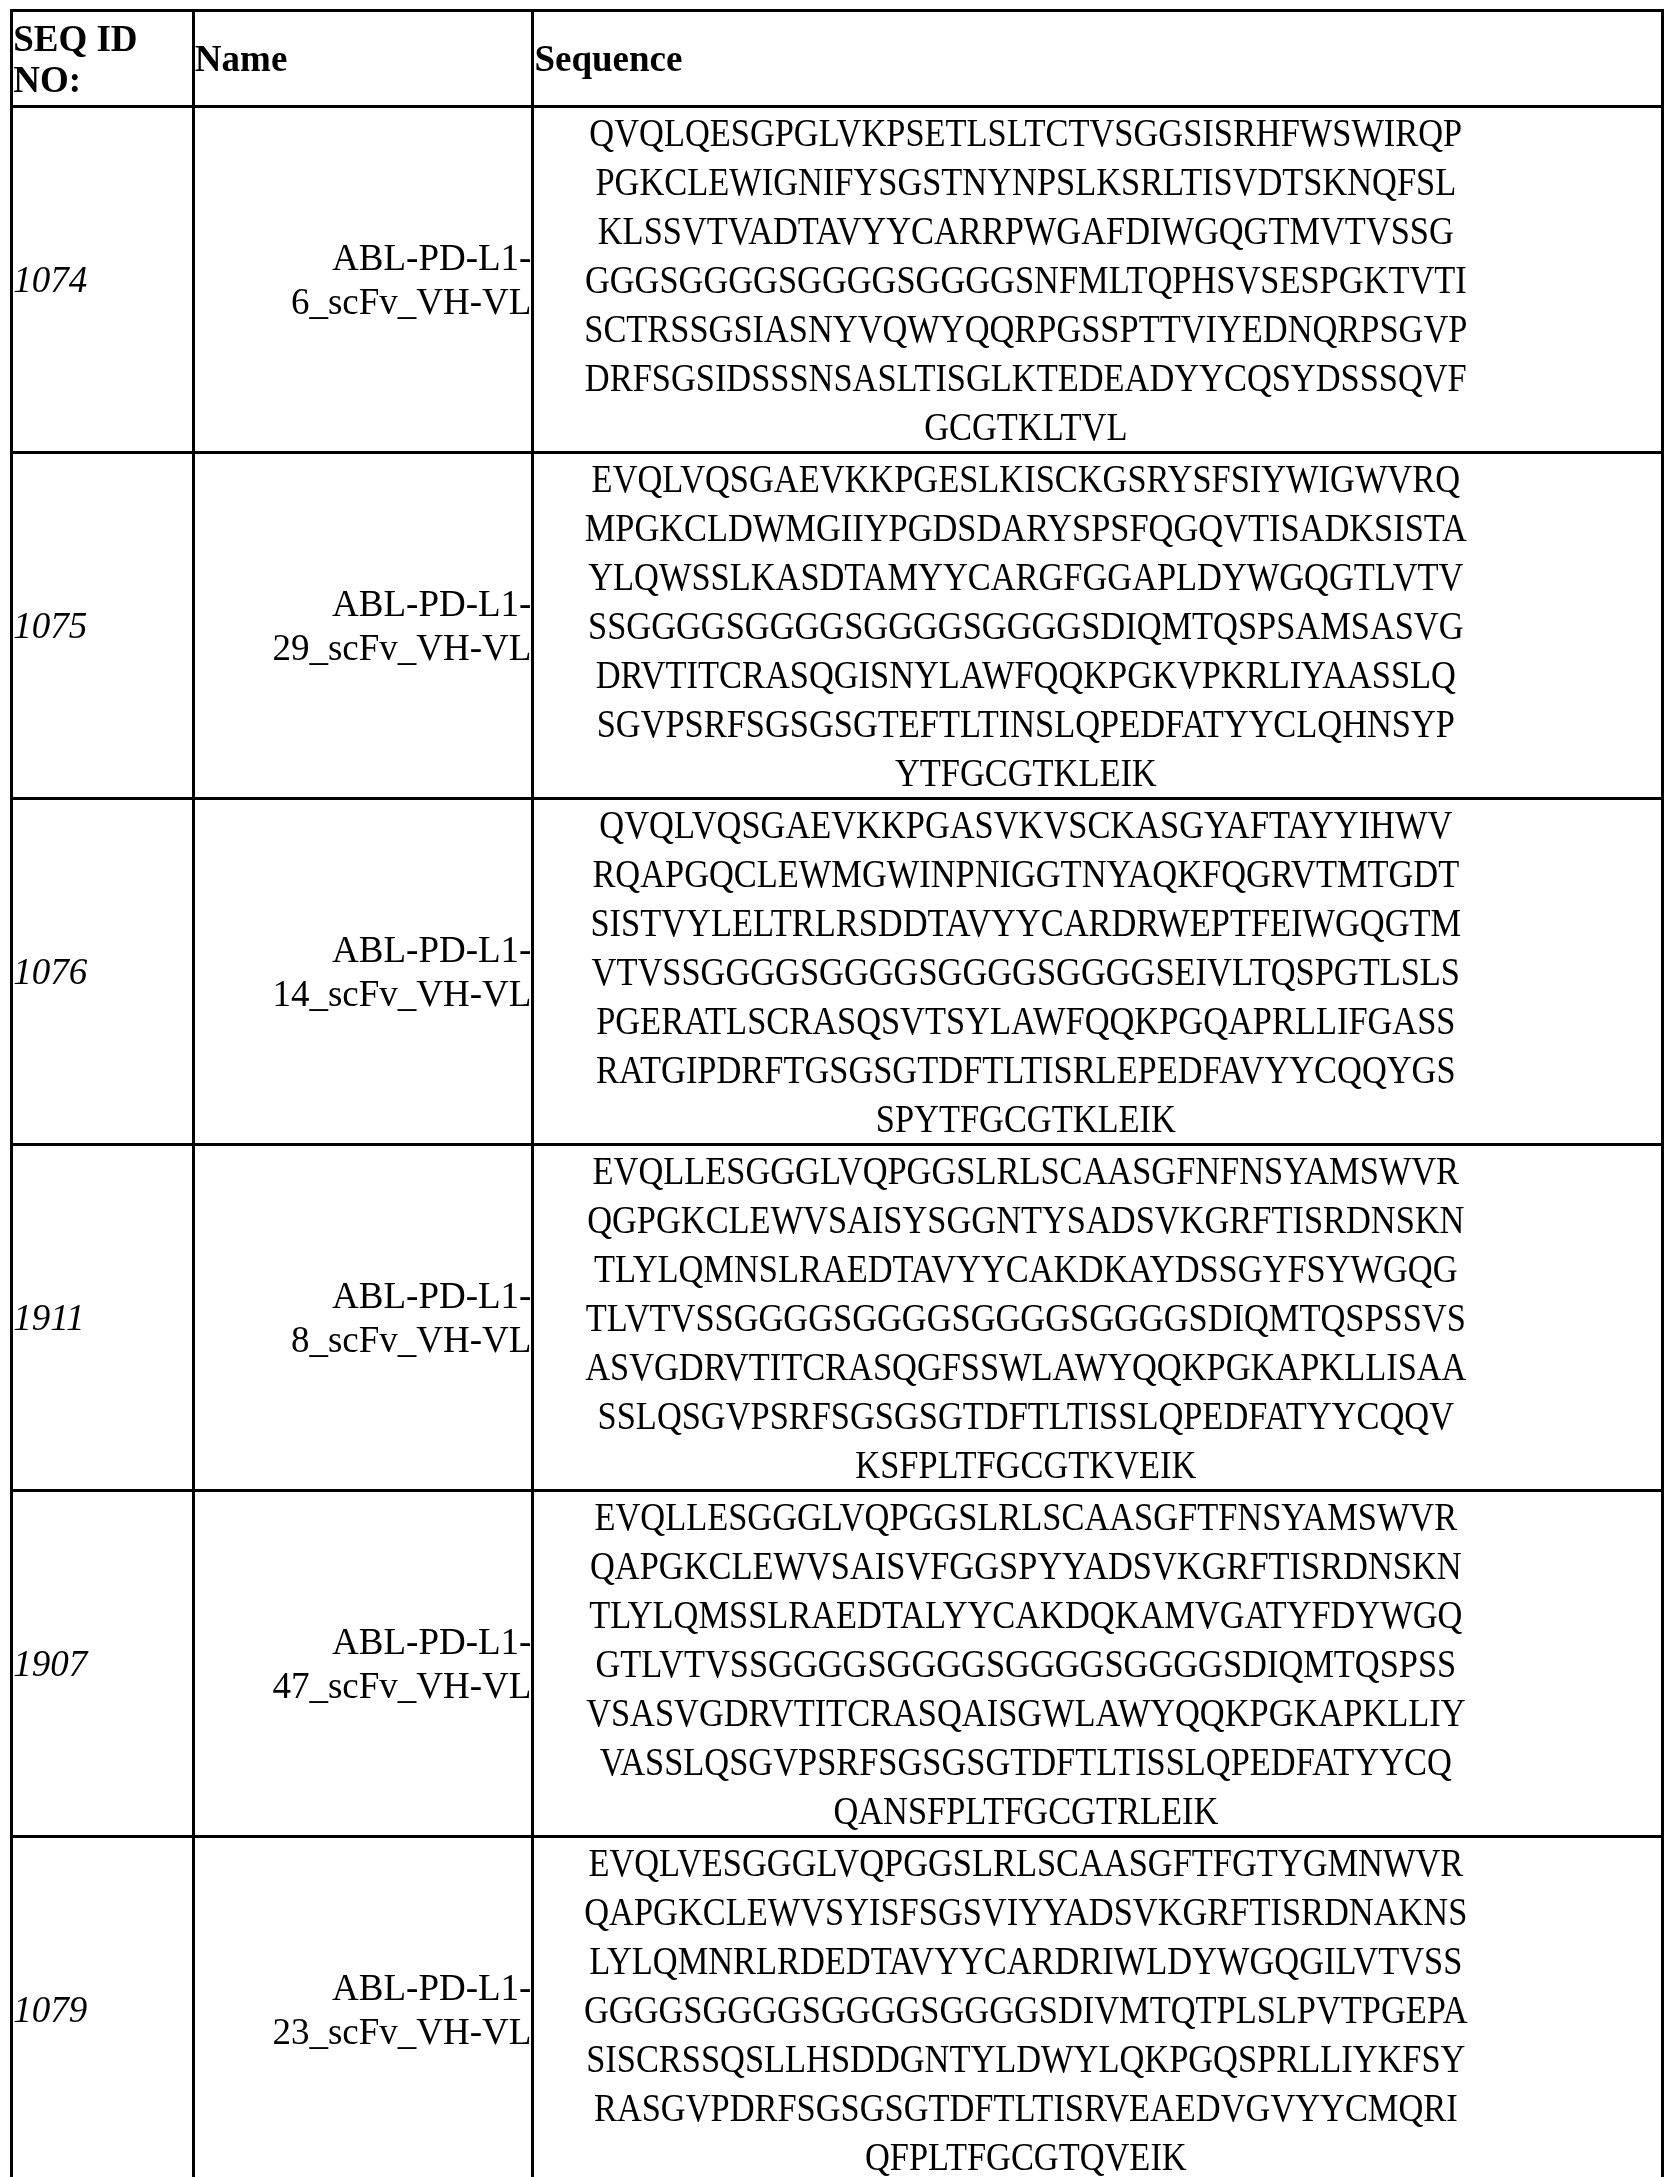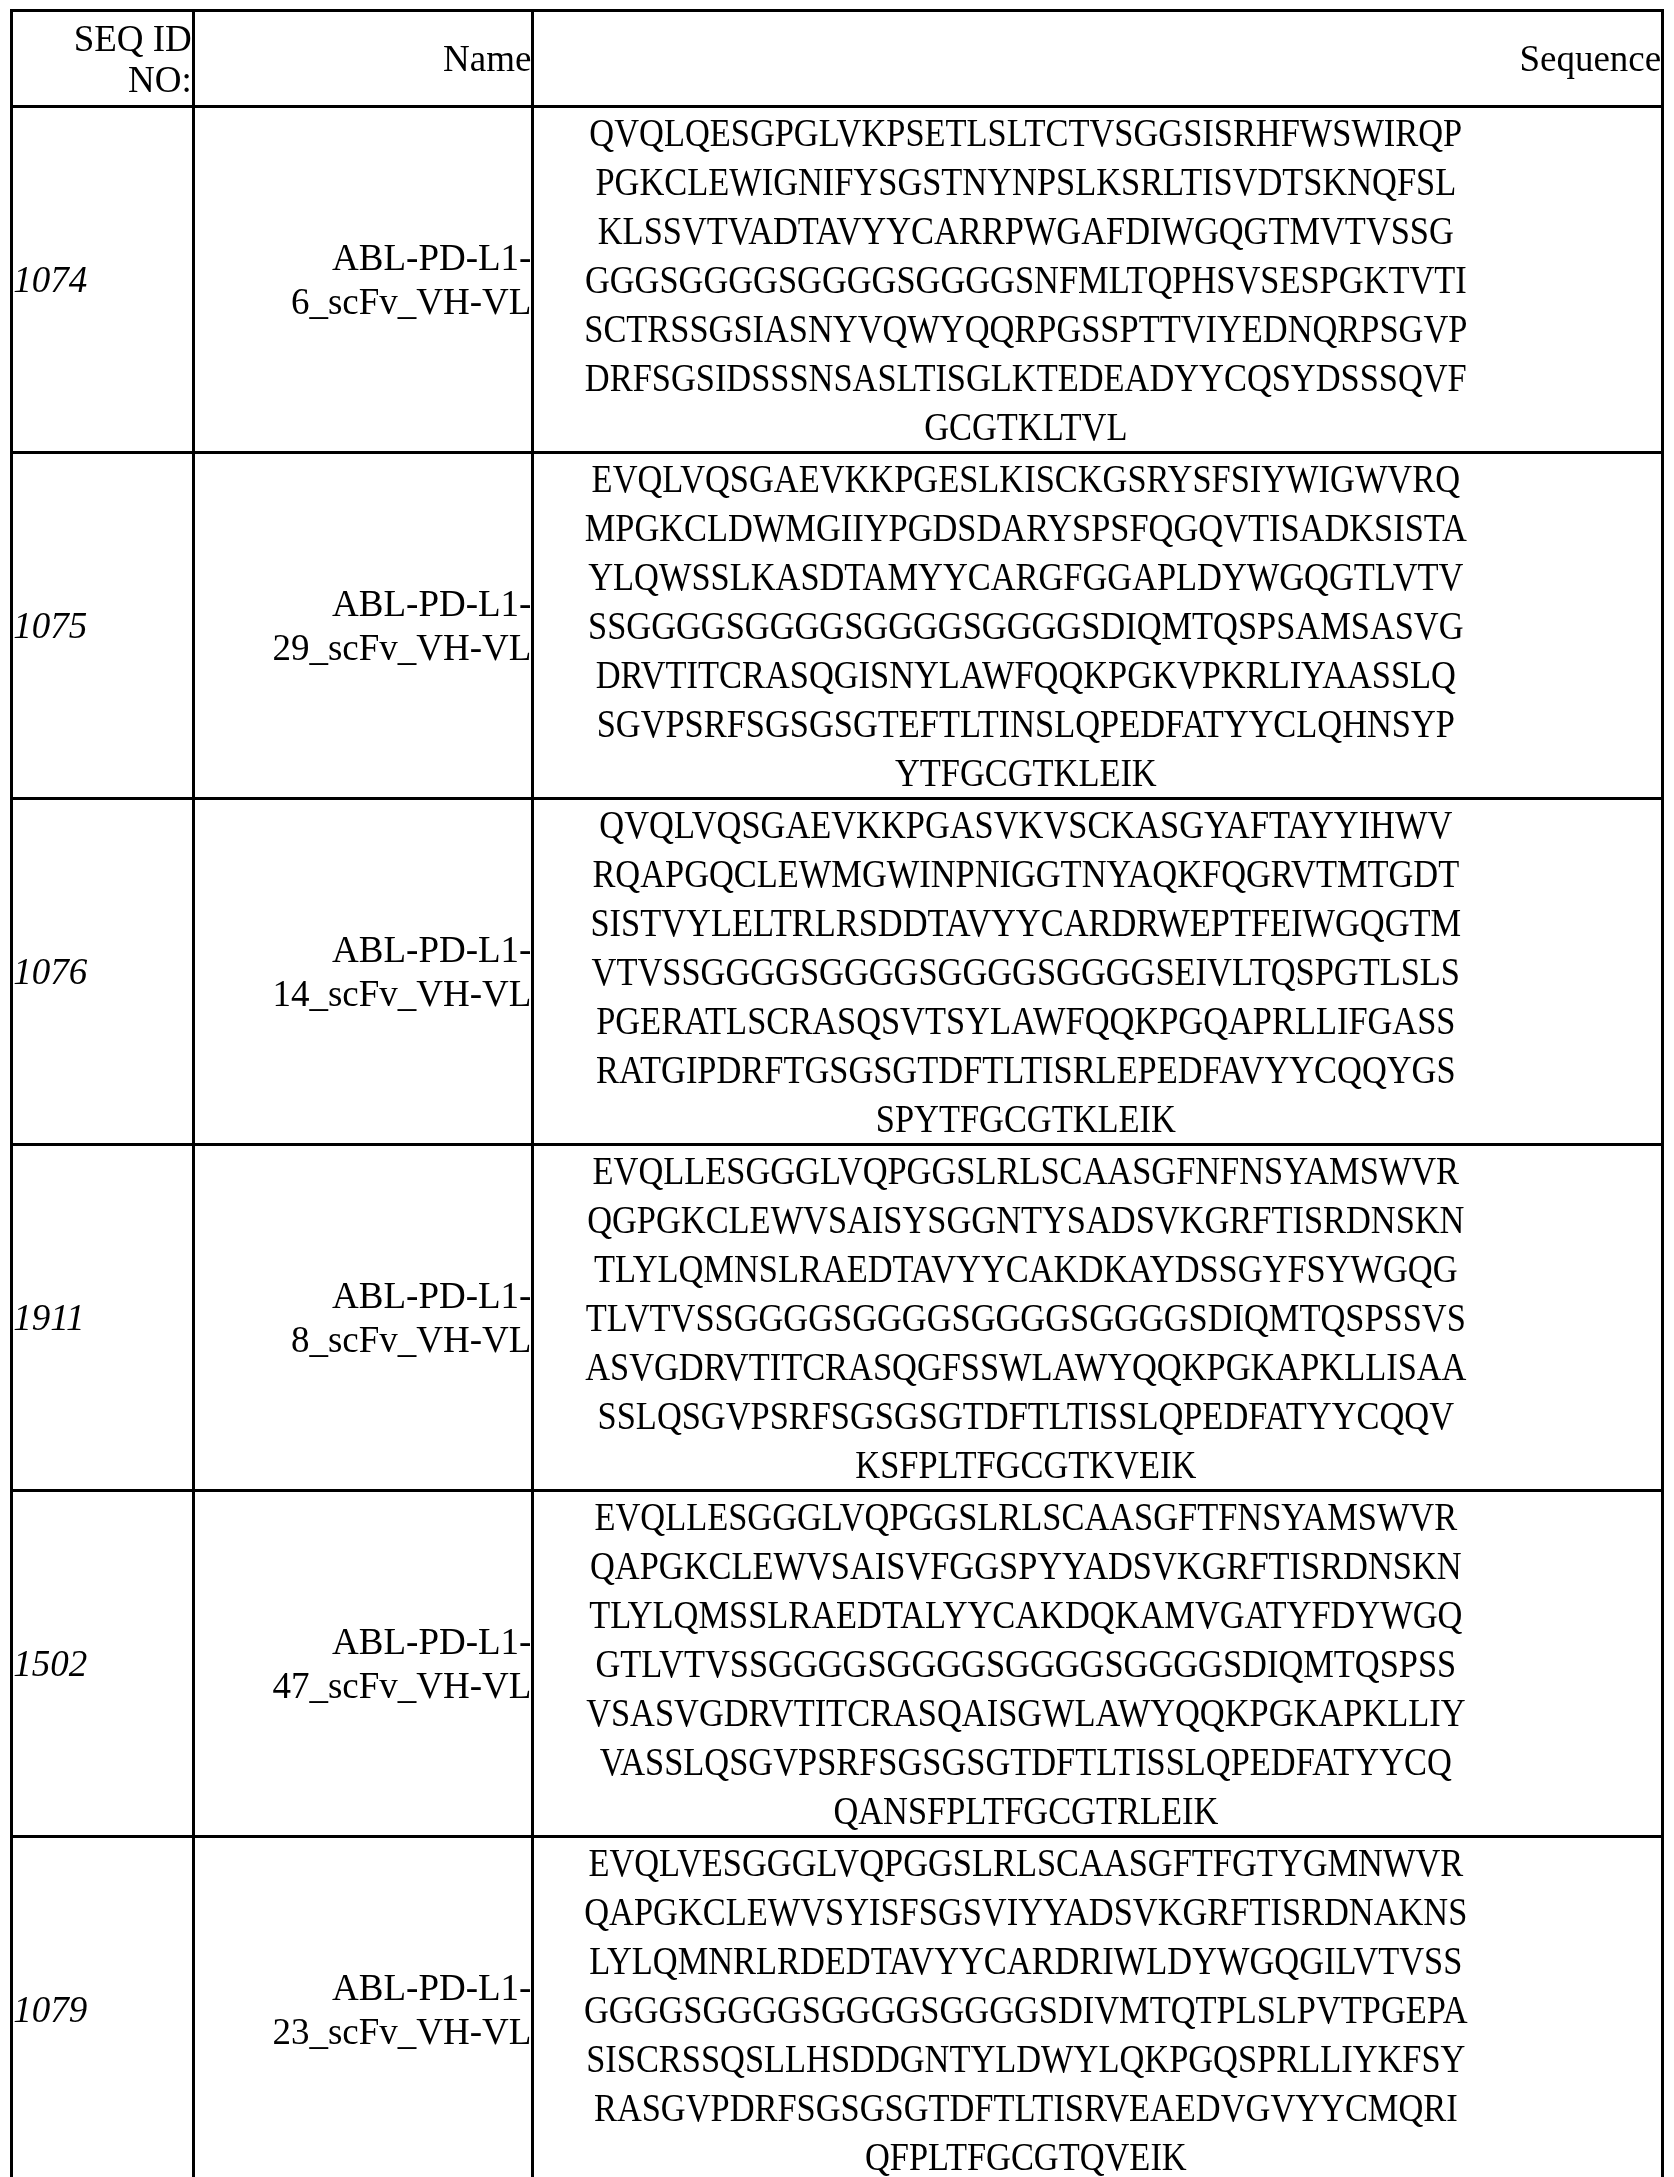--- a/index.html
+++ b/index.html
@@ -11,24 +11,24 @@
     font-family: "Liberation Serif", "DejaVu Serif", serif;
     color: #000;
   }
   .tbl td, .tbl th {
     border: 3.4px solid #000;
     padding: 0;
     vertical-align: middle;
   }
   .tbl th {
     height: 93px;
-    font-weight: normal;
+    font-weight: bold;
     font-size: 37px;
     line-height: 41px;
-    text-align: right;
+    text-align: left;
   }
   .c1 { width: 179px; }
   .c2 { width: 337px; margin-left: 12px; }
   .c3 { width: 1127px; text-align: center; }
   .tbl td.id {
     font-size: 37px;
     font-style: italic;
   }
   .tbl td.name {
     text-align: right;
@@ -106,21 +106,21 @@
     <td class="name c2">
       <span>ABL-PD-L1-</span><br>
       <span>8_scFv_VH-VL</span>
     </td>
     <td class="seq c3">
       <div class="seq-lines"><span class="seq-line">EVQLLESGGGLVQPGGSLRLSCAASGFNFNSYAMSWVR</span><span class="seq-line">QGPGKCLEWVSAISYSGGNTYSADSVKGRFTISRDNSKN</span><span class="seq-line">TLYLQMNSLRAEDTAVYYCAKDKAYDSSGYFSYWGQG</span><span class="seq-line">TLVTVSSGGGGSGGGGSGGGGSGGGGSDIQMTQSPSSVS</span><span class="seq-line">ASVGDRVTITCRASQGFSSWLAWYQQKPGKAPKLLISAA</span><span class="seq-line">SSLQSGVPSRFSGSGSGTDFTLTISSLQPEDFATYYCQQV</span><span class="seq-line">KSFPLTFGCGTKVEIK</span></div>
     </td>
   </tr>
 
   <tr>
-    <td class="id c1">1502</td>
+    <td class="id c1">1907</td>
     <td class="name c2">
       <span>ABL-PD-L1-</span><br>
       <span>47_scFv_VH-VL</span>
     </td>
     <td class="seq c3">
       <div class="seq-lines"><span class="seq-line">EVQLLESGGGLVQPGGSLRLSCAASGFTFNSYAMSWVR</span><span class="seq-line">QAPGKCLEWVSAISVFGGSPYYADSVKGRFTISRDNSKN</span><span class="seq-line">TLYLQMSSLRAEDTALYYCAKDQKAMVGATYFDYWGQ</span><span class="seq-line">GTLVTVSSGGGGSGGGGSGGGGSGGGGSDIQMTQSPSS</span><span class="seq-line">VSASVGDRVTITCRASQAISGWLAWYQQKPGKAPKLLIY</span><span class="seq-line">VASSLQSGVPSRFSGSGSGTDFTLTISSLQPEDFATYYCQ</span><span class="seq-line">QANSFPLTFGCGTRLEIK</span></div>
     </td>
   </tr>
 
   <tr>

